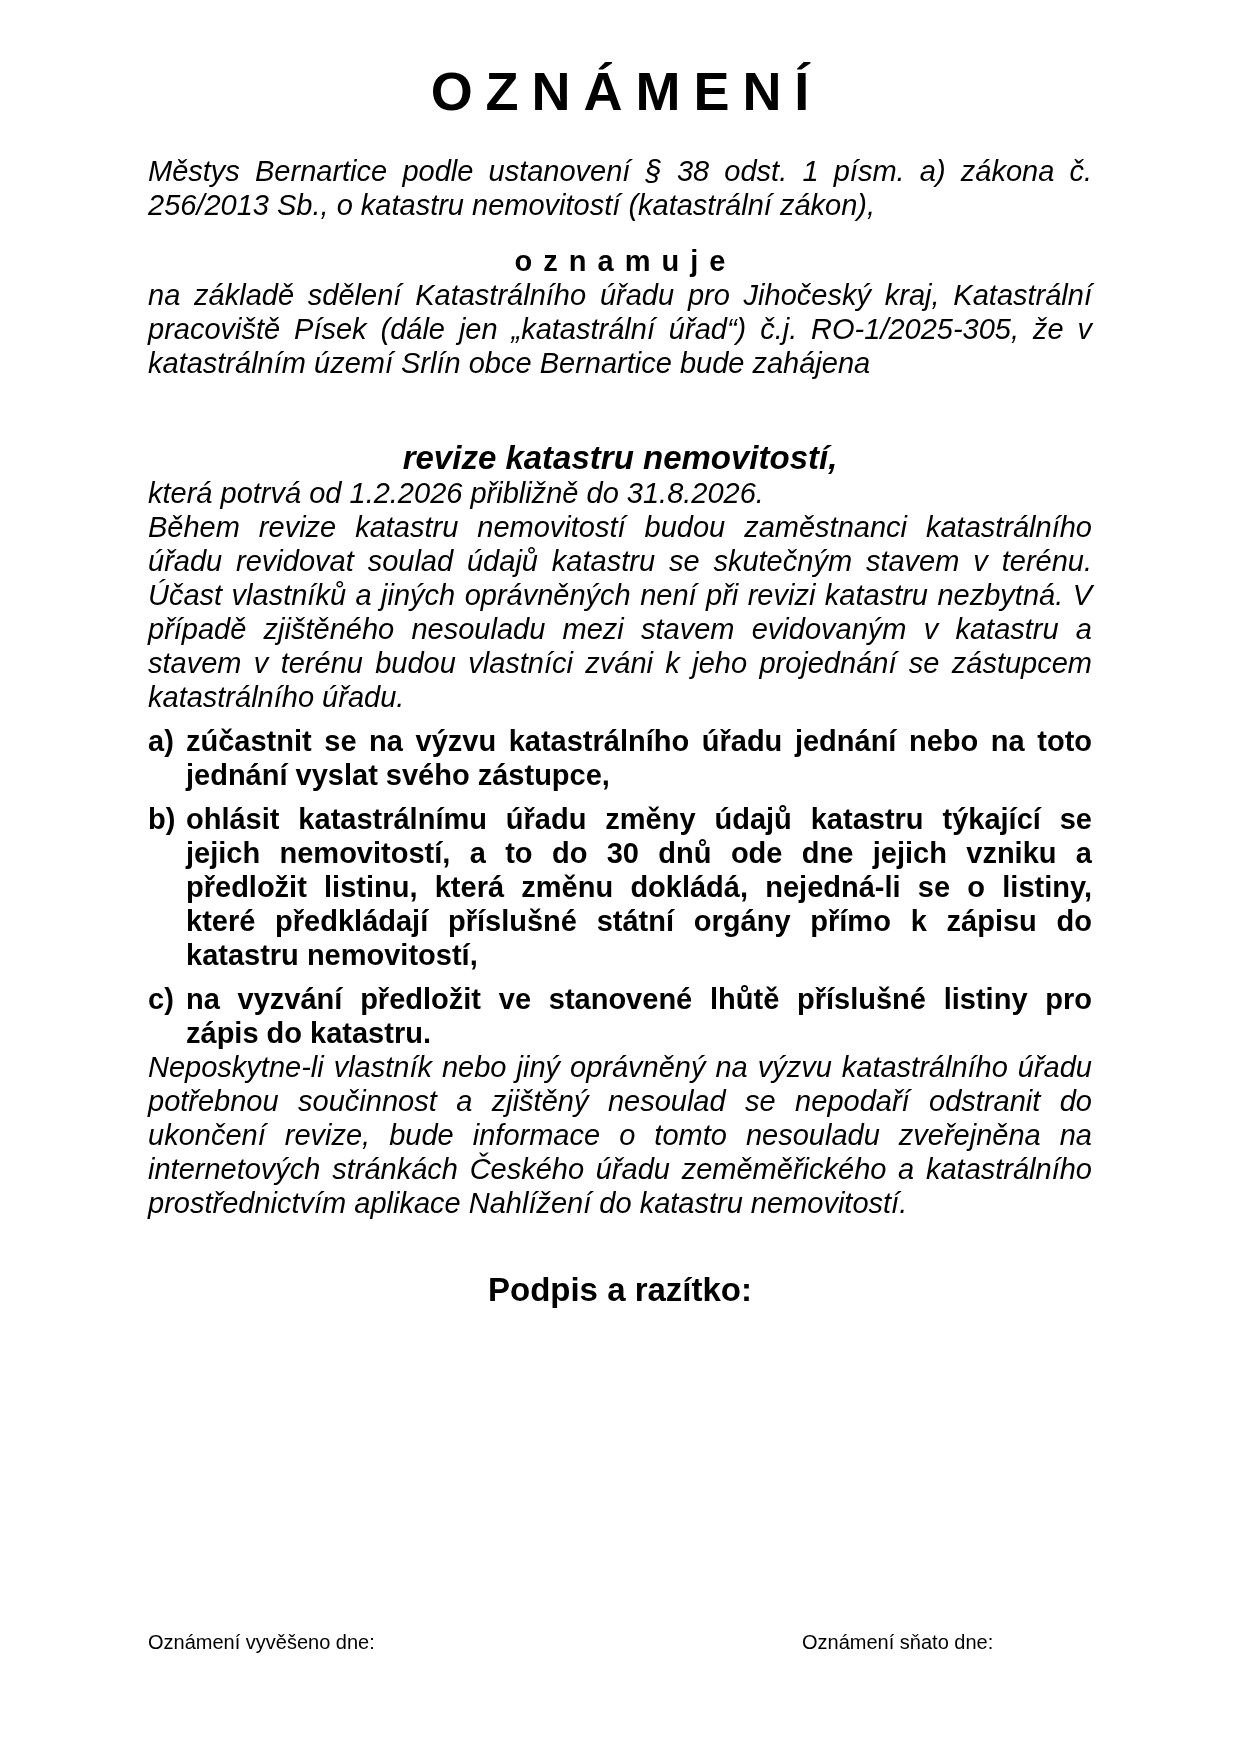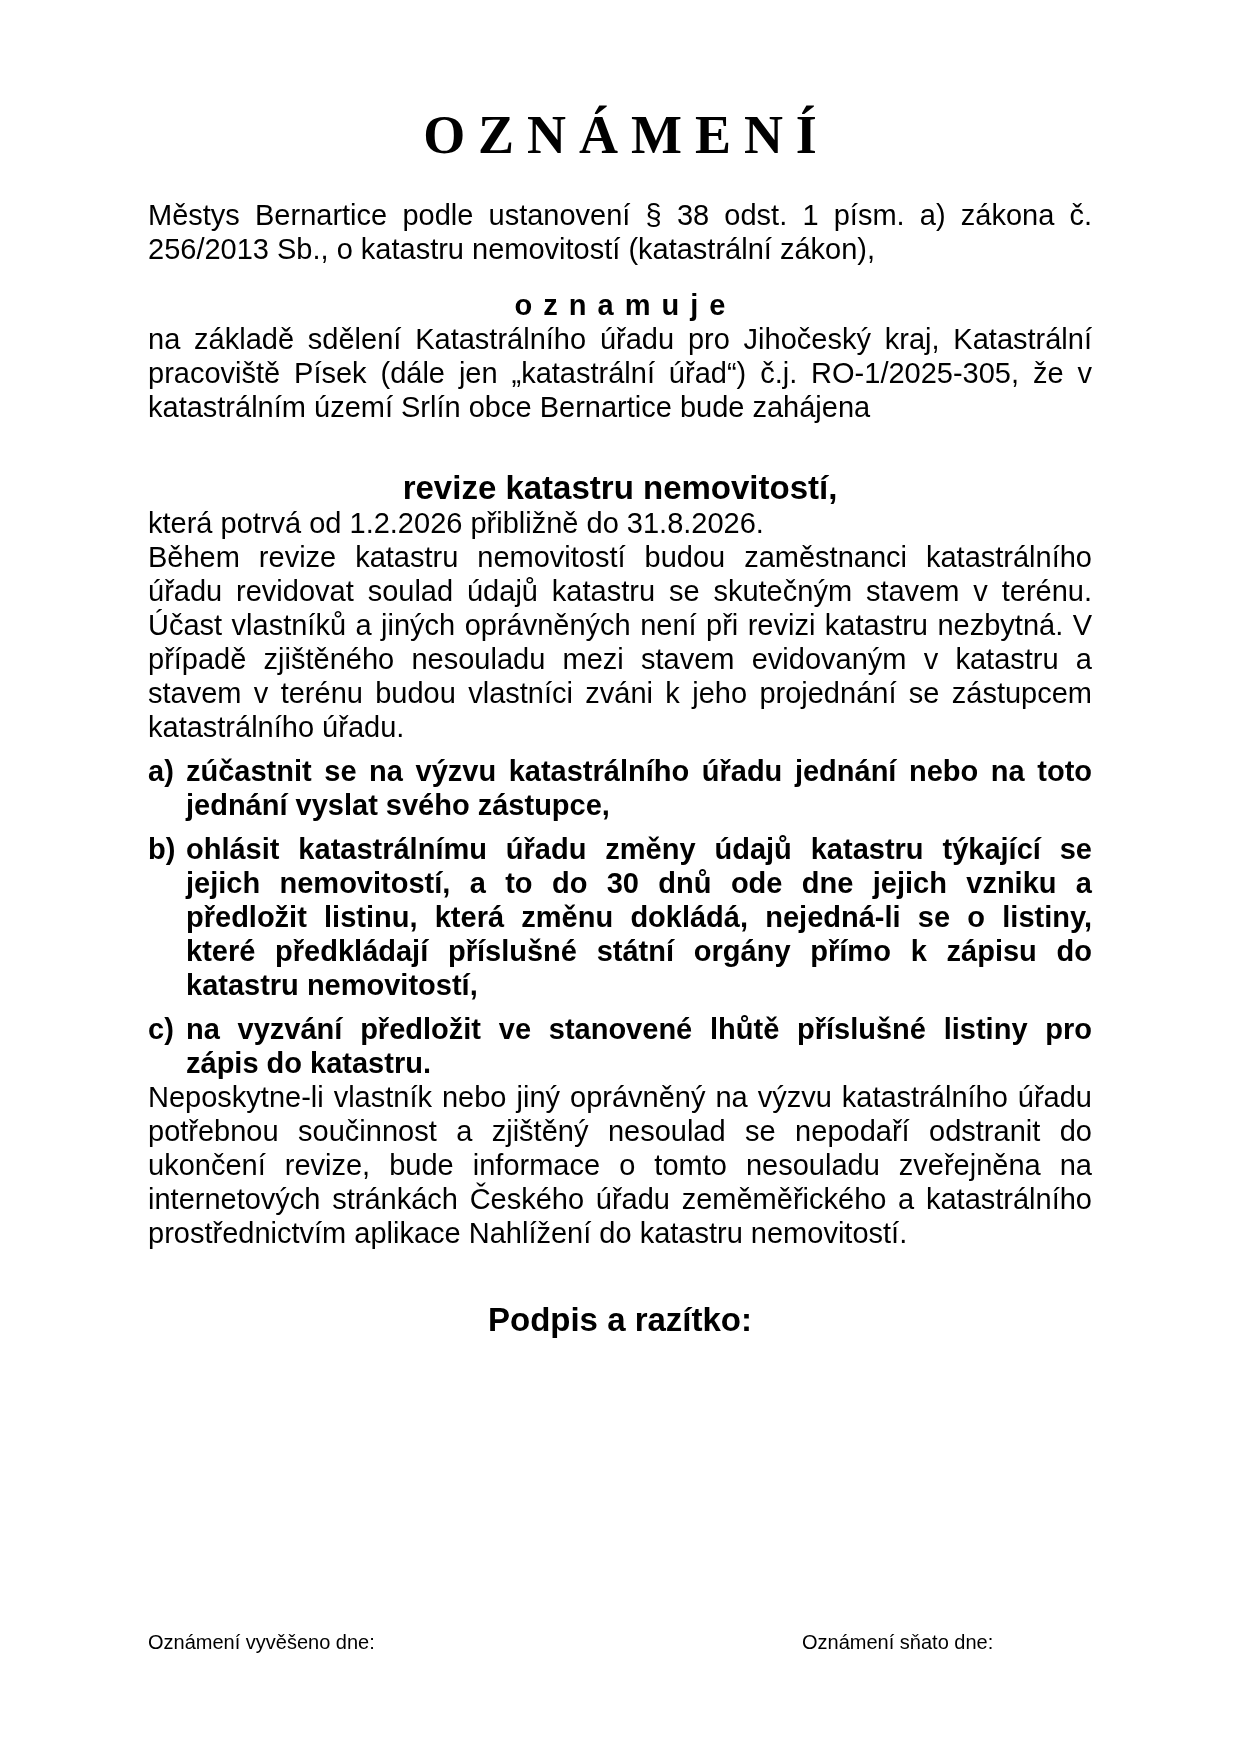--- a/index.html
+++ b/index.html
@@ -13,61 +13,61 @@
     overflow: hidden;
   }
   .page {
     position: absolute;
     left: 148px;
     top: 0;
     width: 944px;
     height: 1754px;
   }
   .doc-title {
-    margin-top: 108px;
+    margin-top: 64px;
     font-size: 54px;
     line-height: 54px;
     font-weight: bold;
     text-align: center;
     letter-spacing: 0.24em;
     
     padding-left: 0.24em;
-    font-family: Liberation Serif, serif;
   }
   .doc-subtitle {
     margin-top: 20px;
     font-size: 36px;
     line-height: 36px;
     font-weight: bold;
     text-align: center;
   }
   p.body-text {
     margin: 0;
     font-size: 29px;
     line-height: 34px;
     text-align: justify;
+    font-style: italic;
   }
   .p-intro        { margin-top: 28px; }
   .announce-word  {
     margin-top: 22px;
     font-size: 29px;
     line-height: 34px;
     font-weight: bold;
     text-align: center;
     letter-spacing: 0.38em;
     padding-left: 0.38em;
   }
   .p-basis        { margin-top: 23px; }
   .center-heading {
     font-size: 33px;
     line-height: 36px;
     font-weight: bold;
     text-align: center;
   }
-  .h-revision     { margin-top: 46px; }
+  .h-revision     { margin-top: 60px; font-style: italic; }
   .p-duration     { margin-top: 30px; }
   .p-during       { margin-top: 13px; }
   .p-bold         { margin-top: 8px; font-weight: bold; }
   ol.obligations  {
     margin: 0;
     padding: 0;
     list-style: none;
   }
   ol.obligations li {
     position: relative;

